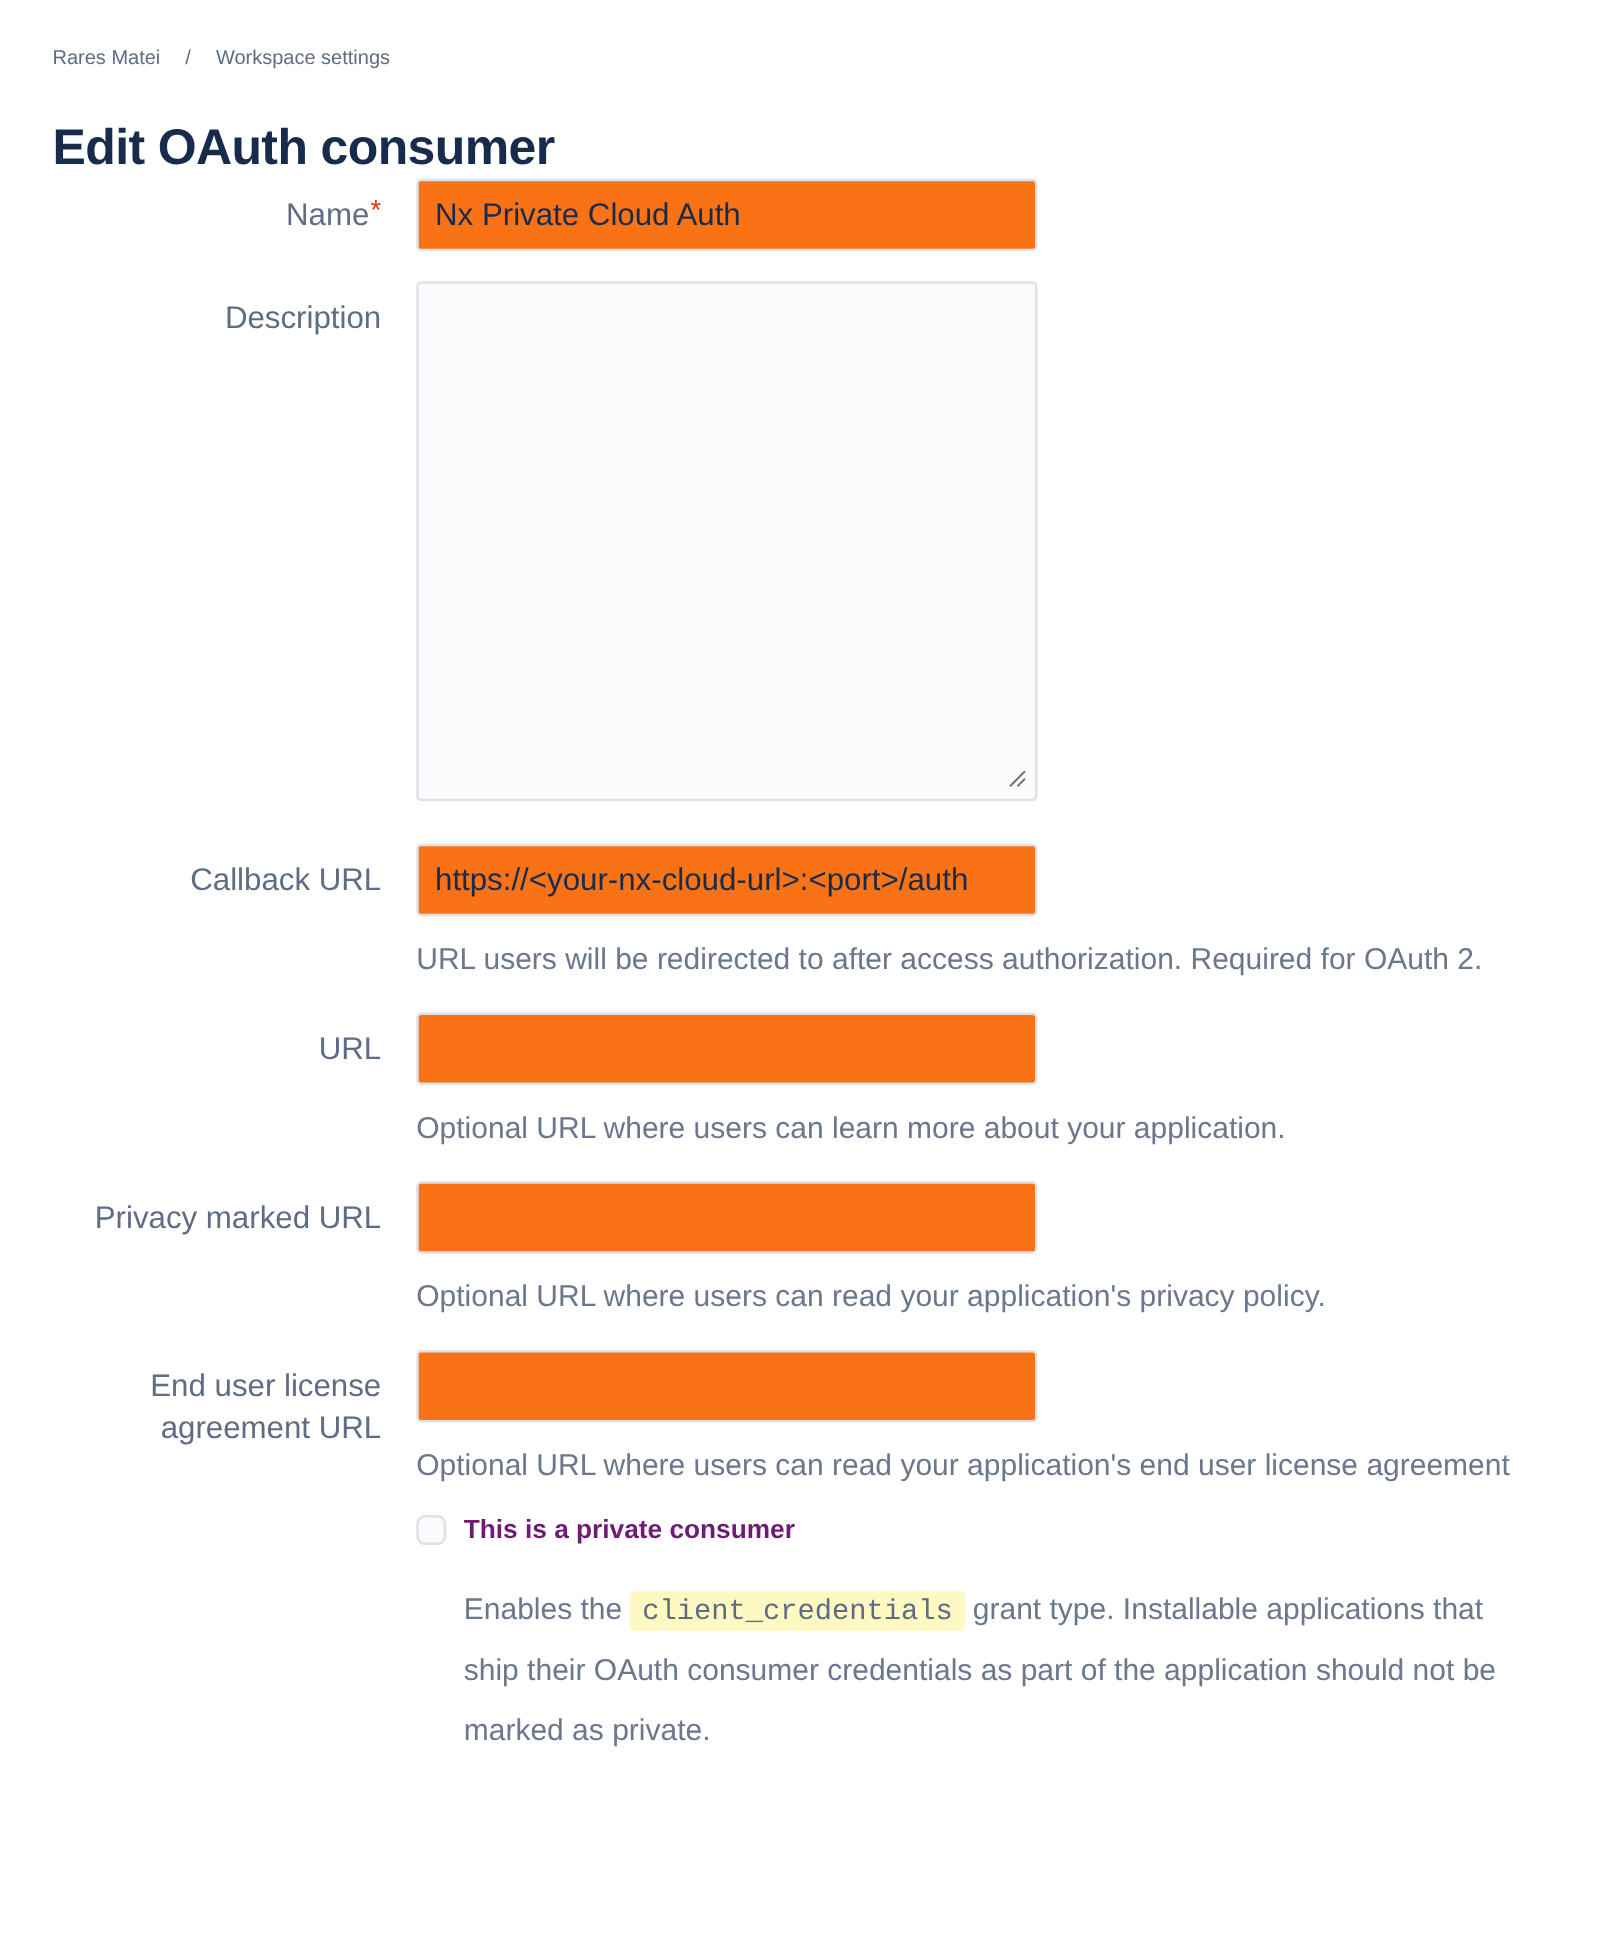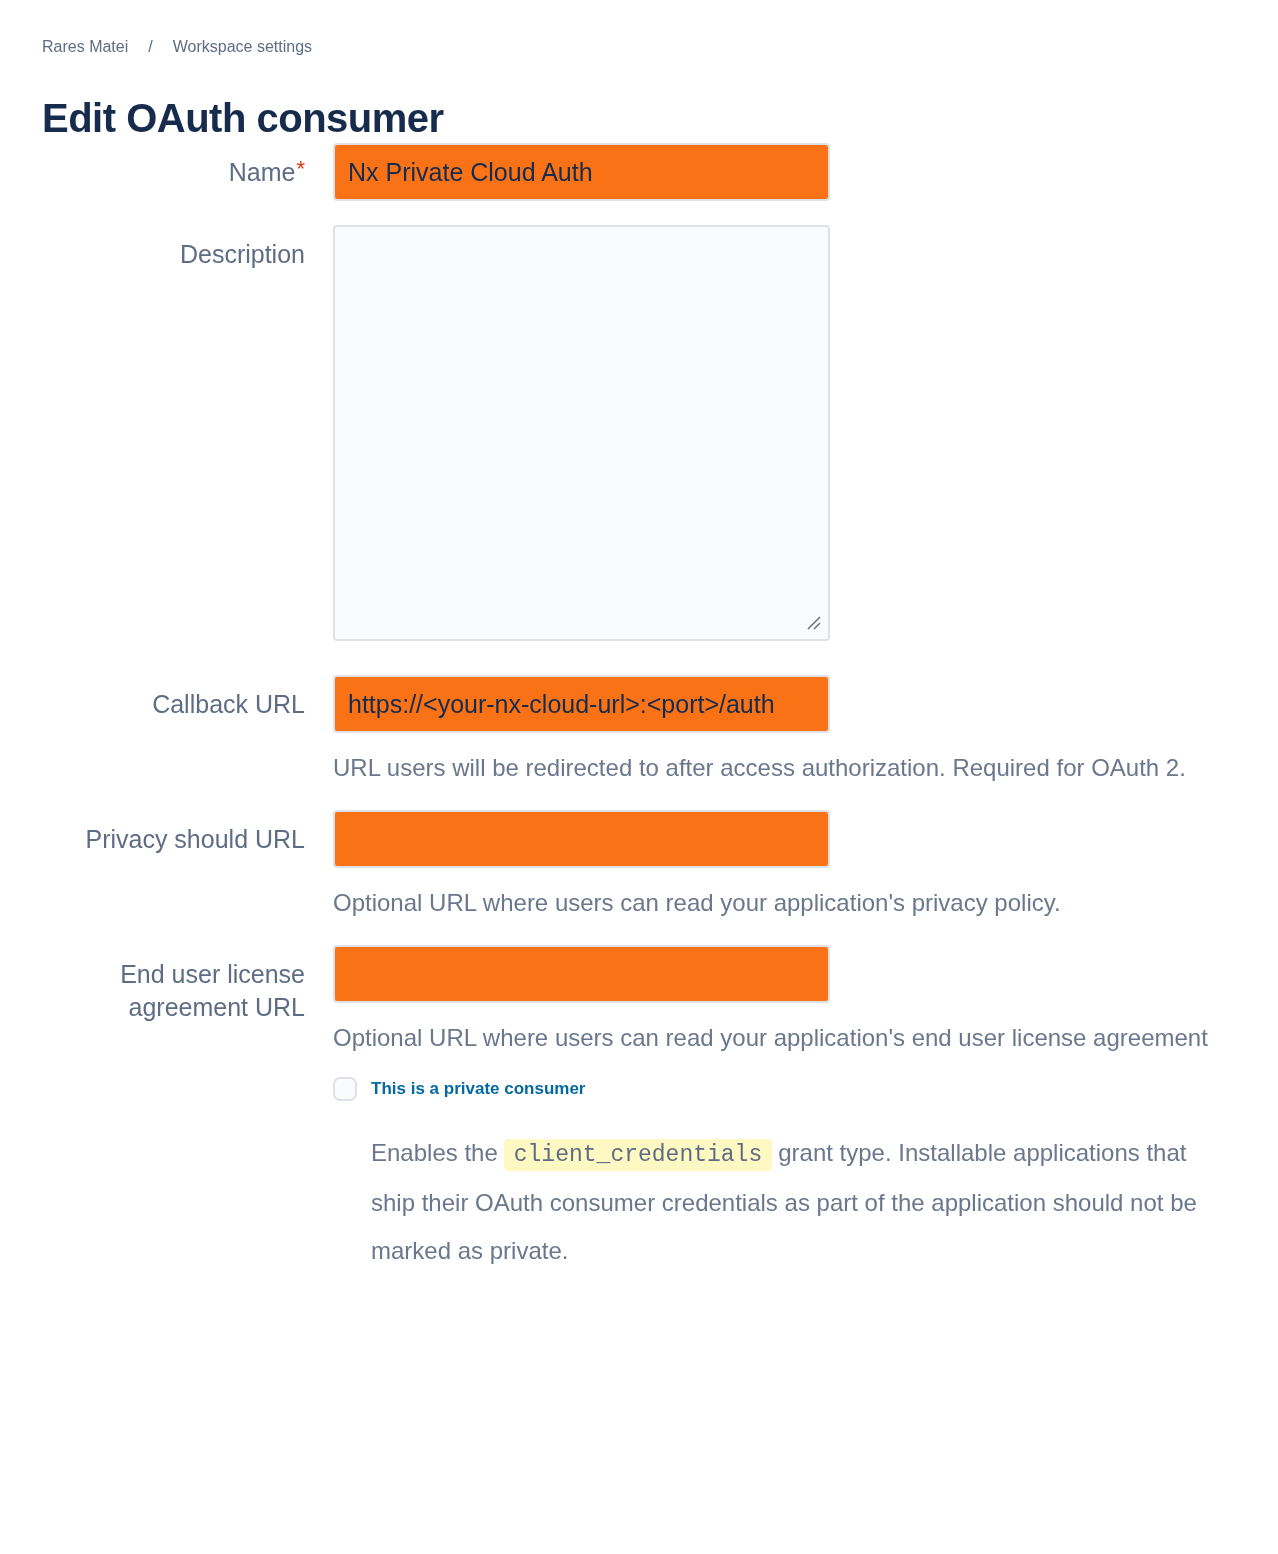--- a/index.html
+++ b/index.html
@@ -124,24 +124,24 @@
     width: 24px;
     height: 24px;
     flex-shrink: 0;
     border: 2px solid #DFE1E6;
     border-radius: 7px;
     background: #FAFBFC;
     cursor: pointer;
   }
   .checkbox-label {
     margin-left: 14px;
-    font-size: 17px;
+    font-size: 21px;
     line-height: 33px;
     font-weight: 600;
-    color: #0369a1;
+    color: #701a75;
     cursor: pointer;
   }
   .consumer-help {
     margin-left: 329px;
     max-width: 836px;
     font-size: 24px;
     line-height: 48px;
     color: #6B778C;
   }
   .code-chip {
@@ -193,23 +193,30 @@
   </div>
 
   <div class="form-row row-with-help">
     <div class="label-col">Callback URL</div>
     <div class="field-col">
       <input type="text" class="text-input" value="https://&lt;your-nx-cloud-url&gt;:&lt;port&gt;/auth" style="">
       <div class="help-text">URL users will be redirected to after access authorization. Required for OAuth 2.</div>
     </div>
   </div>
 
-
   <div class="form-row row-with-help">
-    <div class="label-col">Privacy should URL</div>
+    <div class="label-col">URL</div>
+    <div class="field-col">
+      <input type="text" class="text-input" value="" style="">
+      <div class="help-text">Optional URL where users can learn more about your application.</div>
+    </div>
+  </div>
+
+  <div class="form-row row-with-help">
+    <div class="label-col">Privacy marked URL</div>
     <div class="field-col">
       <input type="text" class="text-input" value="" style="">
       <div class="help-text">Optional URL where users can read your application's privacy policy.</div>
     </div>
   </div>
 
   <div class="form-row row-eula">
     <div class="label-col">End user license agreement URL</div>
     <div class="field-col">
       <input type="text" class="text-input" value="" style="">

